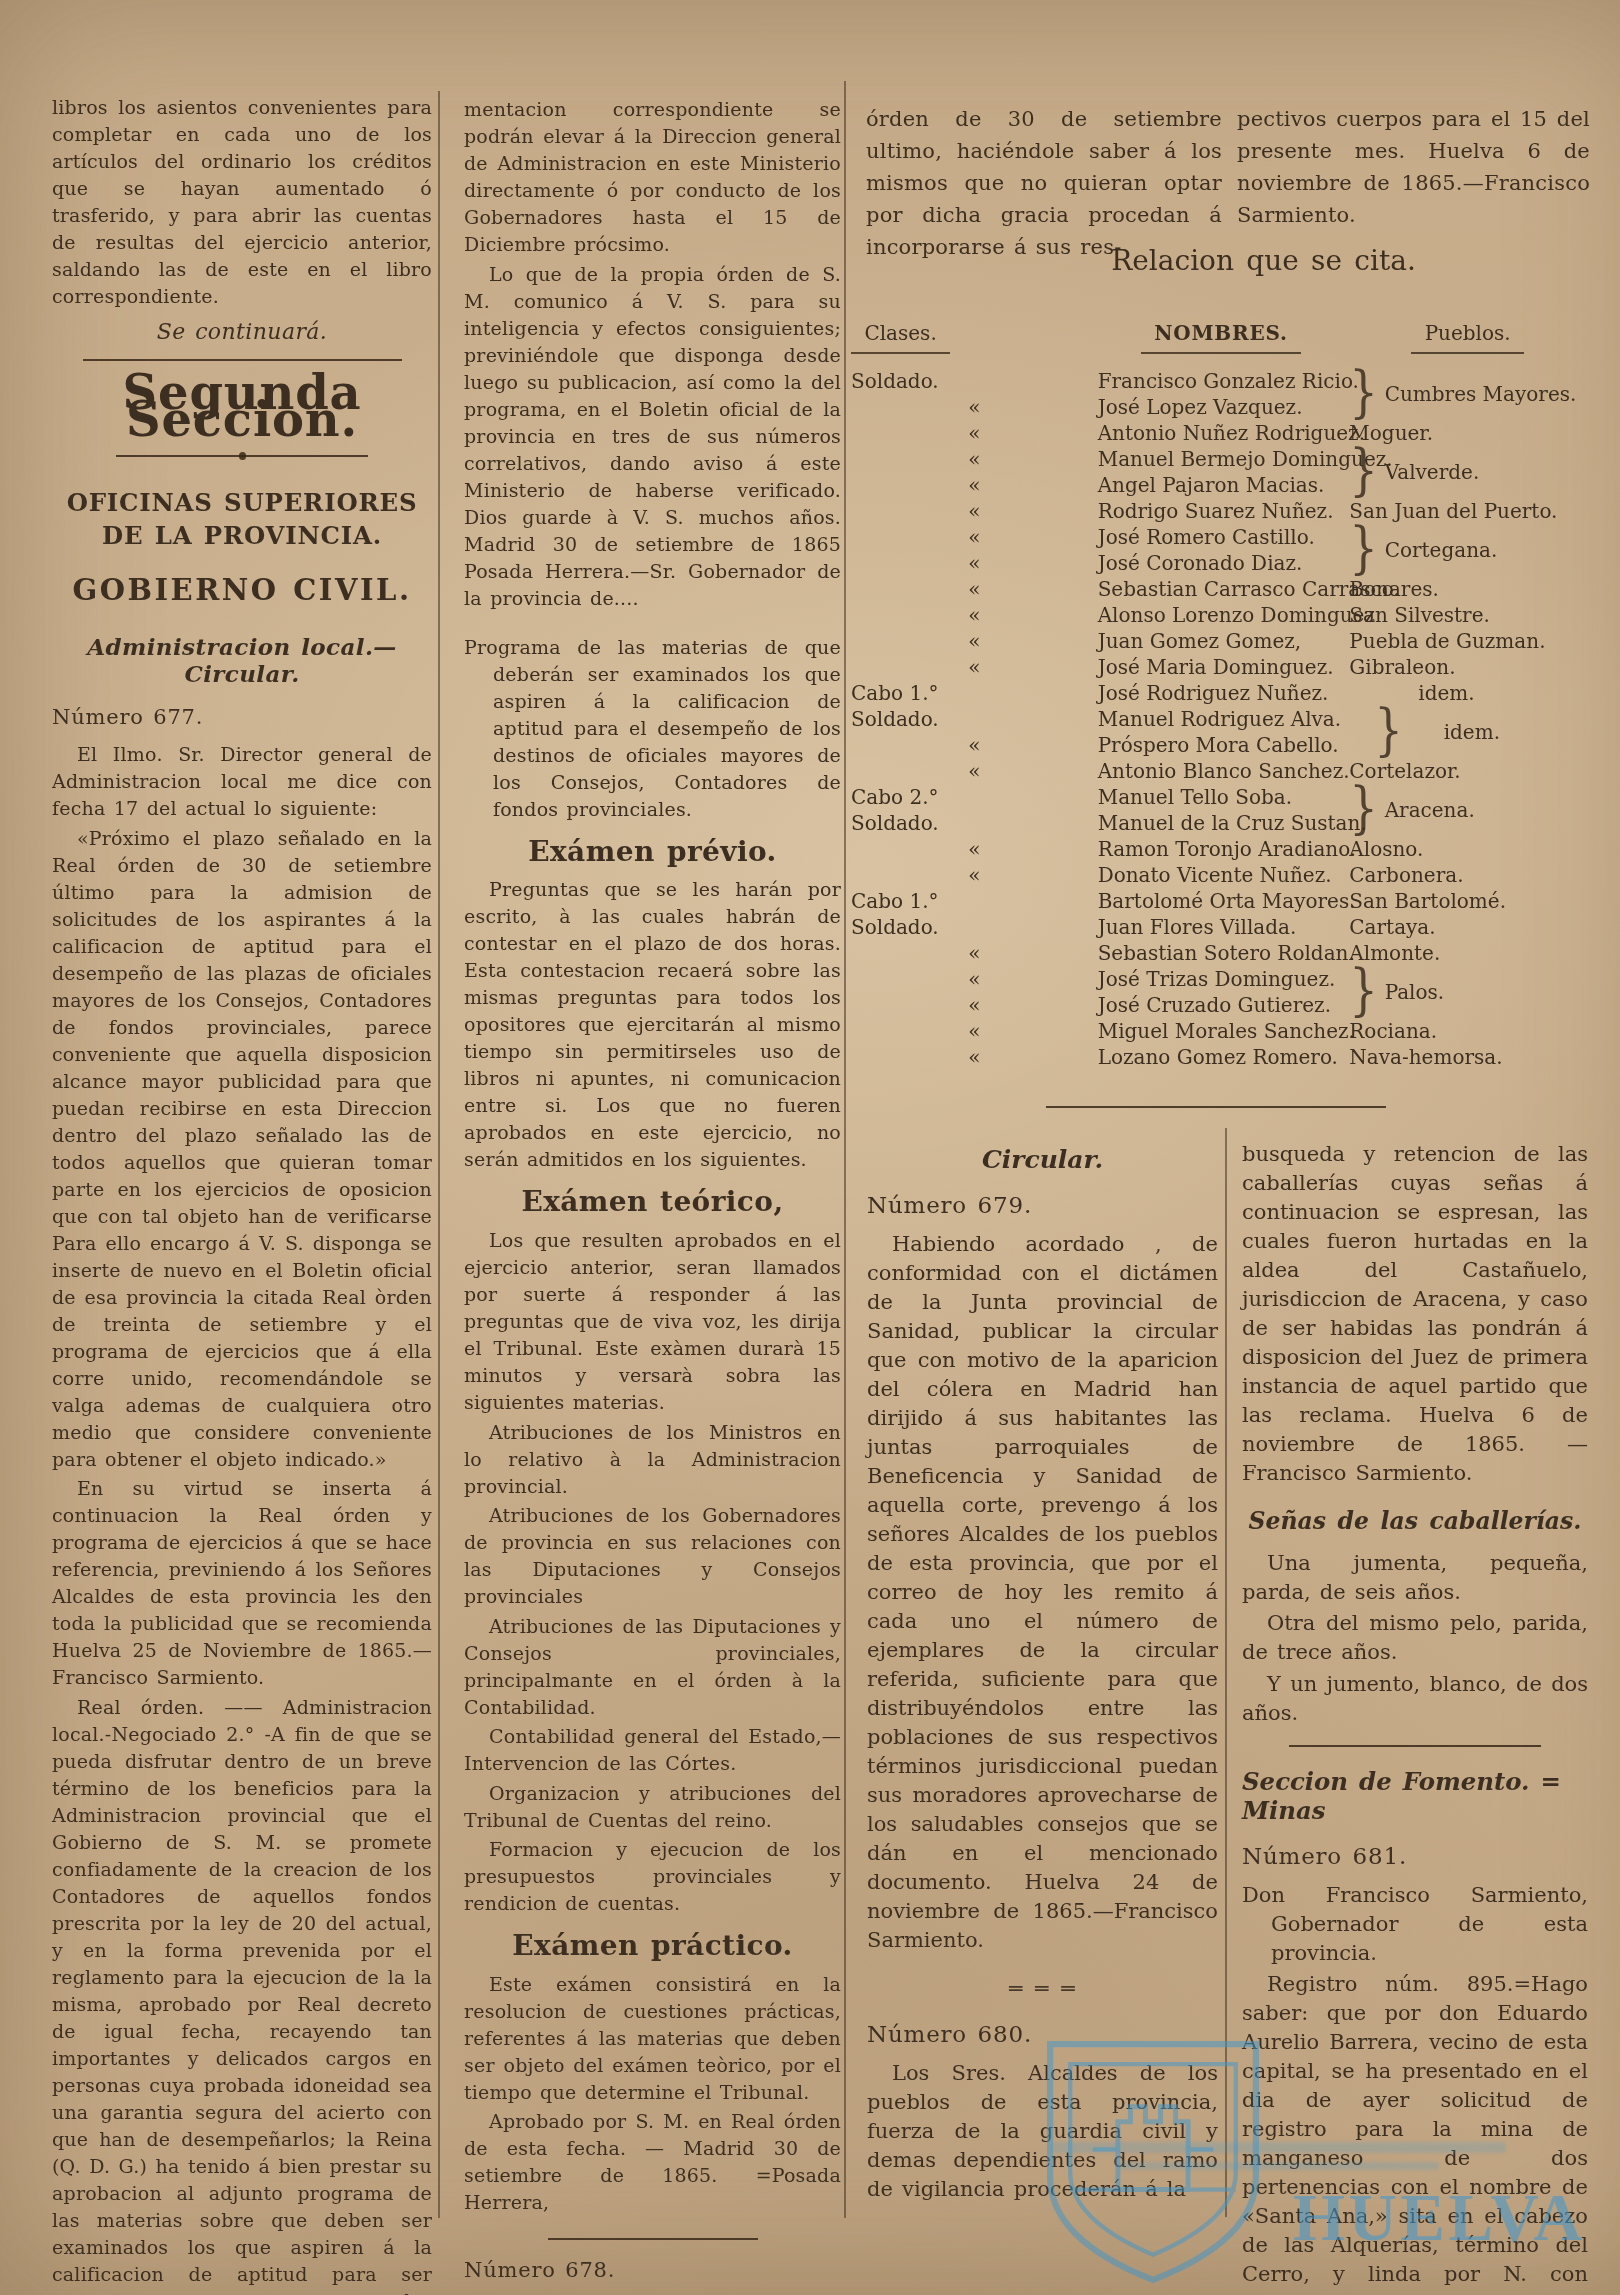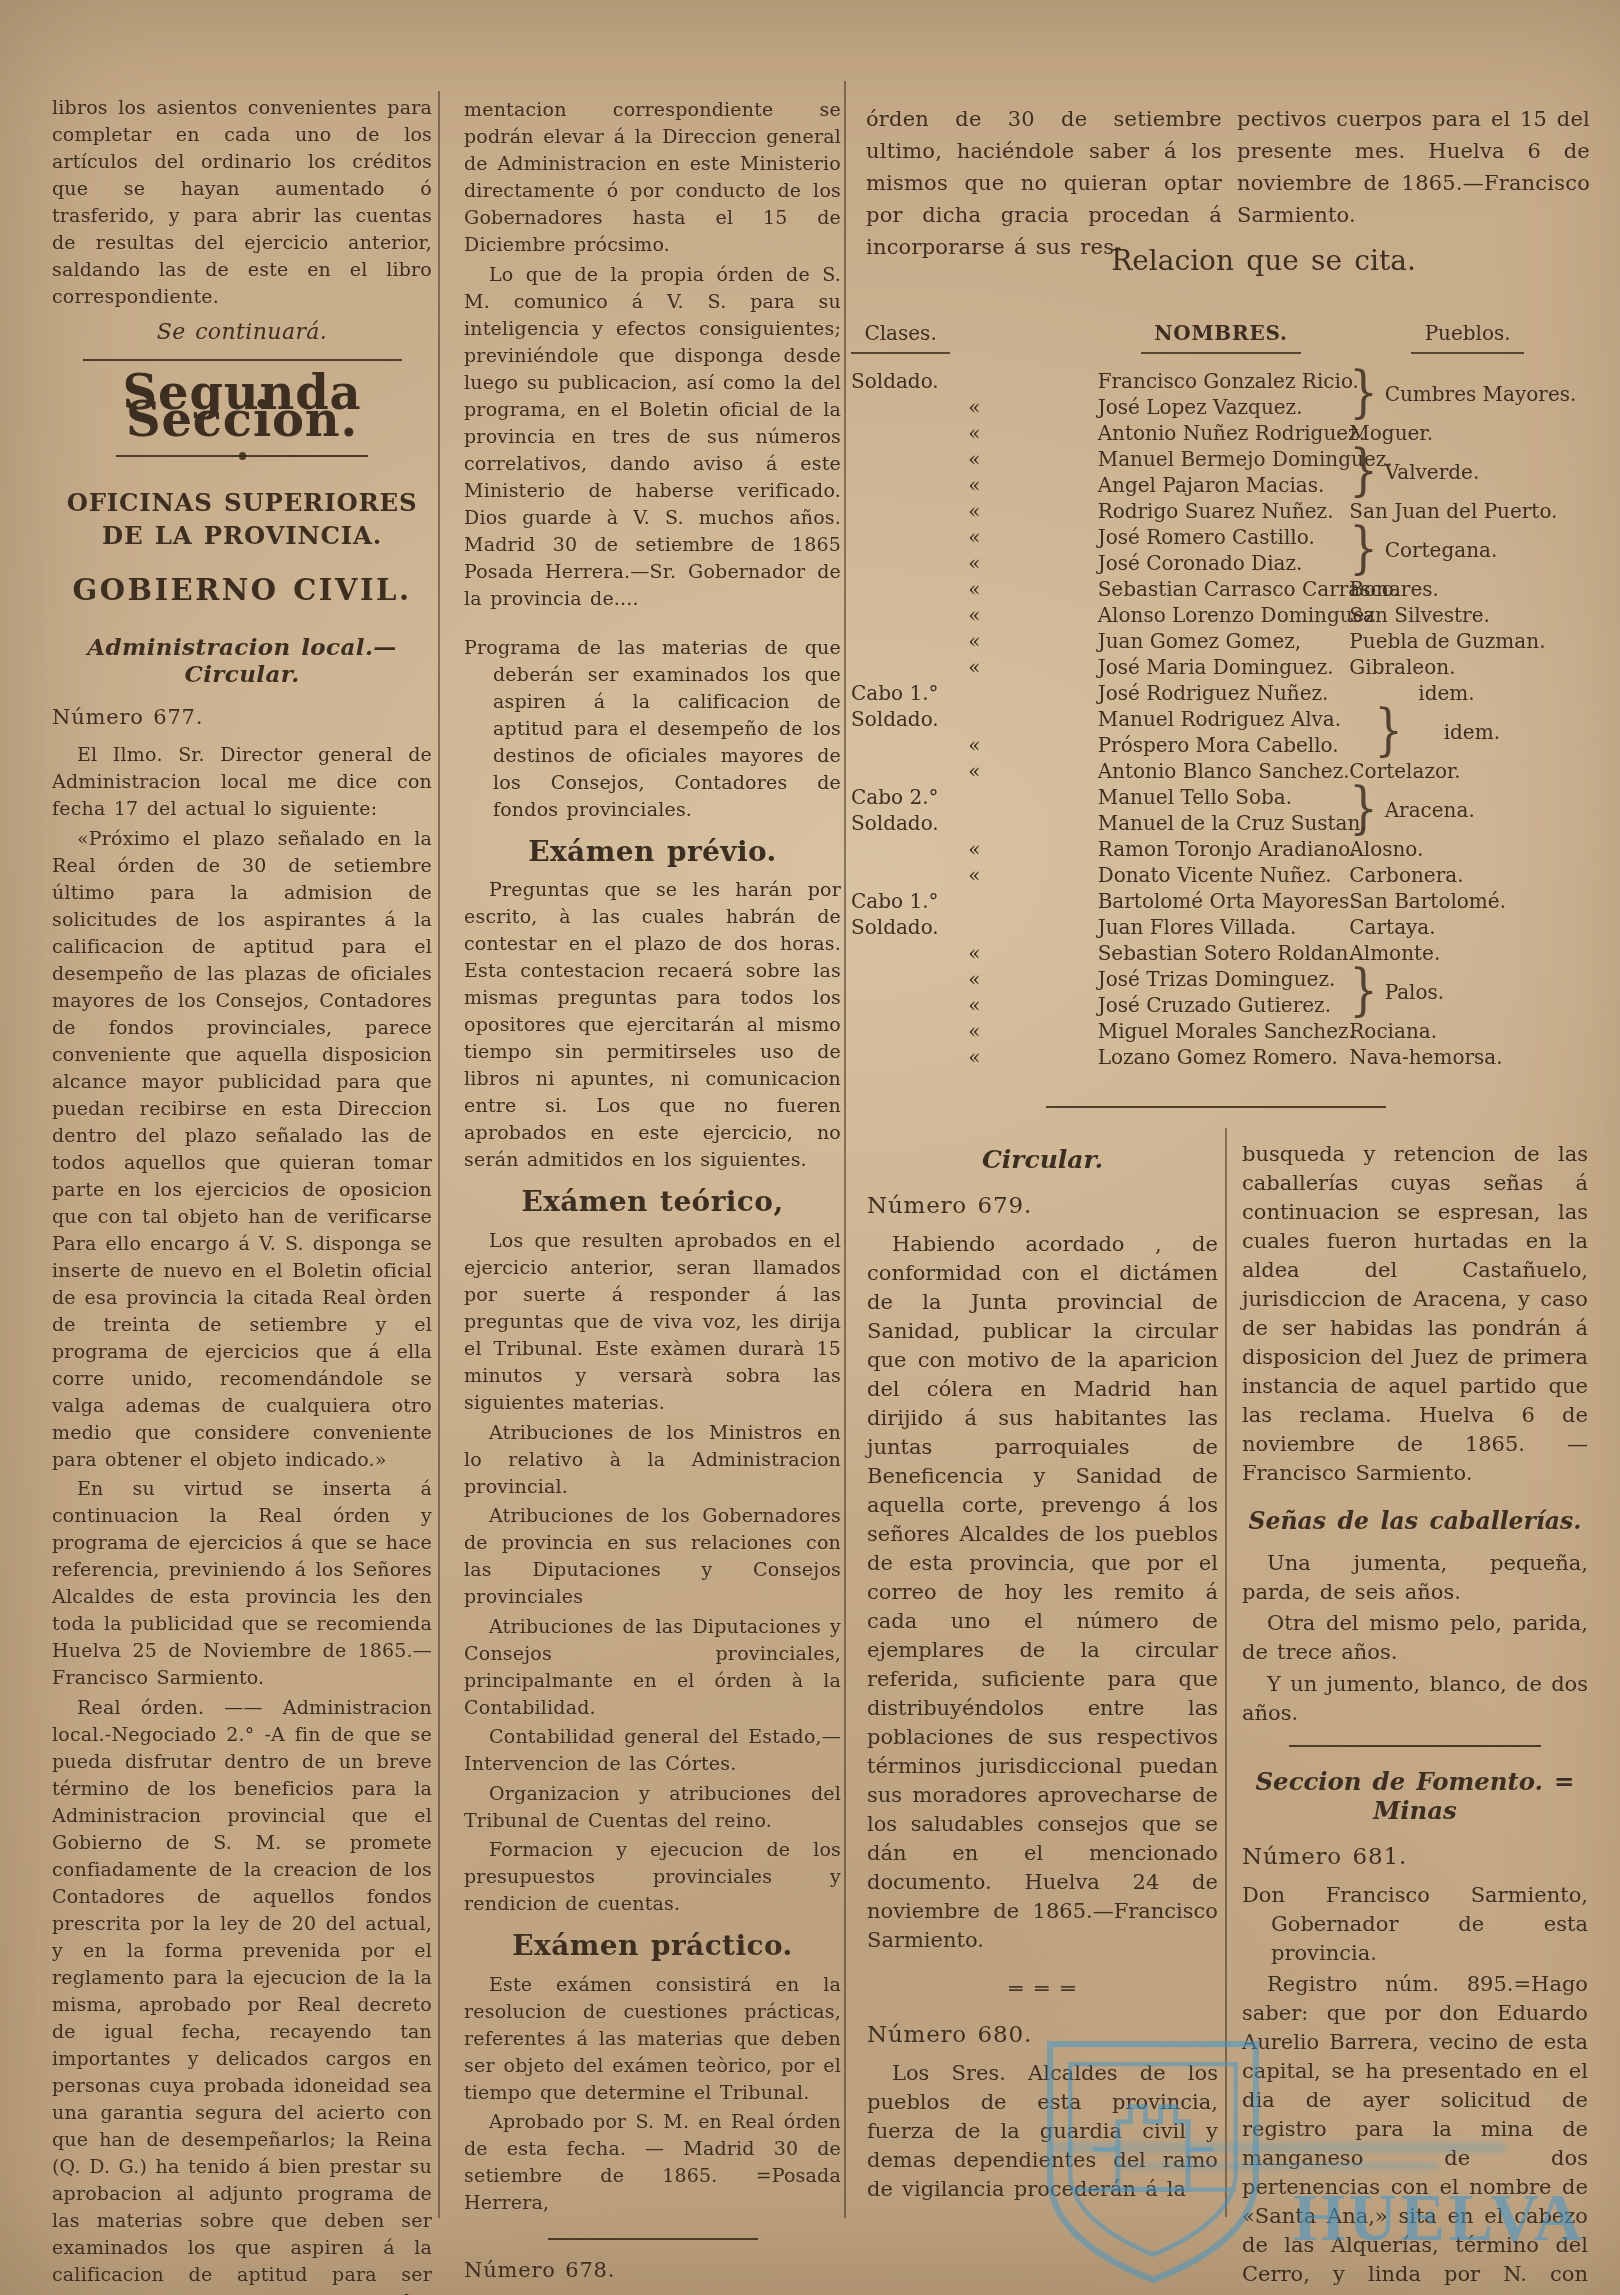--- a/index.html
+++ b/index.html
@@ -46,21 +46,21 @@
   td.tn{width:393px;}
   td.tp{width:227px;padding-left:5px;}
   td.tp.ind{padding-left:74px;}
   td.tp .lbl{display:inline-block;}
   .bgrp{display:flex;align-items:center;gap:6.7px;}
   .brace{font-size:45px;font-weight:400;display:inline-block;transform:scaleY(1.25);opacity:.85;line-height:0;margin-top:-3.4px;}
   
   .circ{font-size:25px;font-weight:bold;font-style:italic;text-align:center;margin:0 0 8.4px;}
   .dividers3{text-align:center;font-size:22px;letter-spacing:1.7px;margin:18.5px 0 8.4px;opacity:.9;}
   .senas{font-size:23.5px;font-weight:bold;font-style:italic;text-align:center;margin:18.5px 0 13.4px;word-spacing:3.4px;}
-  .fomento{font-size:24.4px;font-weight:bold;font-style:italic;text-align:center;margin:20px 0 6.7px;word-spacing:2.5px;}
+  .fomento{font-size:24.4px;font-weight:bold;font-style:italic;text-align:left;margin:20px 0 6.7px;word-spacing:2.5px;}
   .rule-c4{width:252px;margin:17px auto 3.4px;}
   .vrule{position:absolute;width:1.7px;background:rgba(68,50,32,.55);}
   
   #wm-crest{position:absolute;left:1027px;top:2029px;opacity:.55;}
   #wm-text{position:absolute;left:1293px;top:2179px;font-family:Liberation Serif, serif;
     font-weight:bold;font-size:67px;letter-spacing:3.4px;color:rgba(62,150,205,.55);}
   .wm-stripe{position:absolute;background:rgba(62,150,205,.20);filter:blur(1.7px);border-radius:3.4px;}
 </style>
 </head>
 <body>

